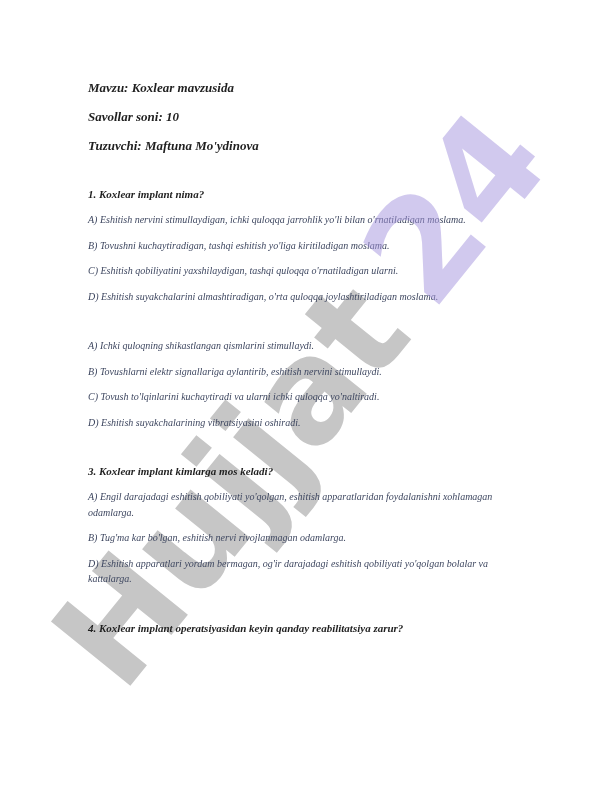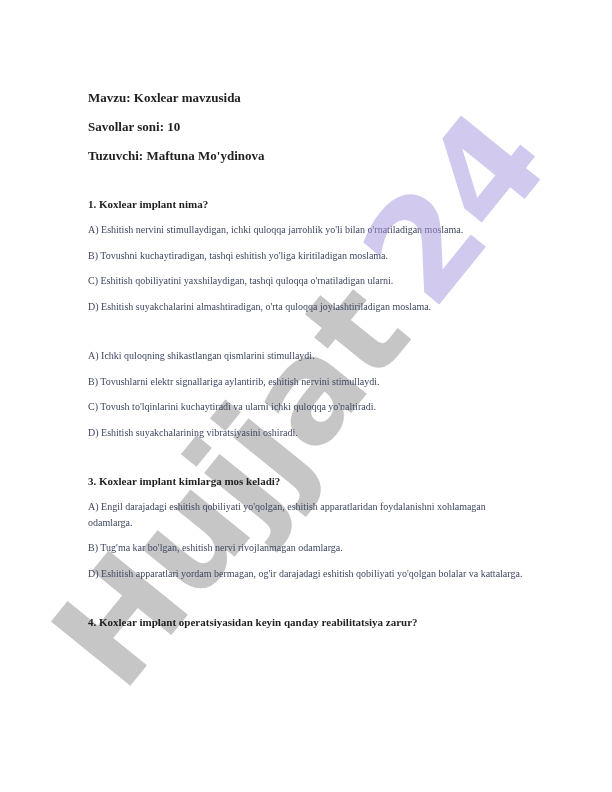--- a/index.html
+++ b/index.html
@@ -38,22 +38,23 @@
   .wm .wm-gray   { color: var(--wm-gray, #c6c6c6); }
   .wm .wm-purple { color: rgba(164, 148, 222, 0.5); padding-left: 30px; }
   .wm-back  .wm-purple { visibility: hidden; }
   .wm-front .wm-gray   { visibility: hidden; }
 
   
   .content {
     position: absolute;
     z-index: 1;
     left: 88px;
-    top: 16px;
+    top: 6px;
     width: 436px;
+    font-style: italic;
   }
   .meta {
     font-weight: 700;
     font-size: 13px;
     line-height: 15px;
     color: var(--heading-color, #1f1f1f);
     margin: 0 0 14px 0;
   }
   .meta:first-child { margin-top: 74px; }
 

